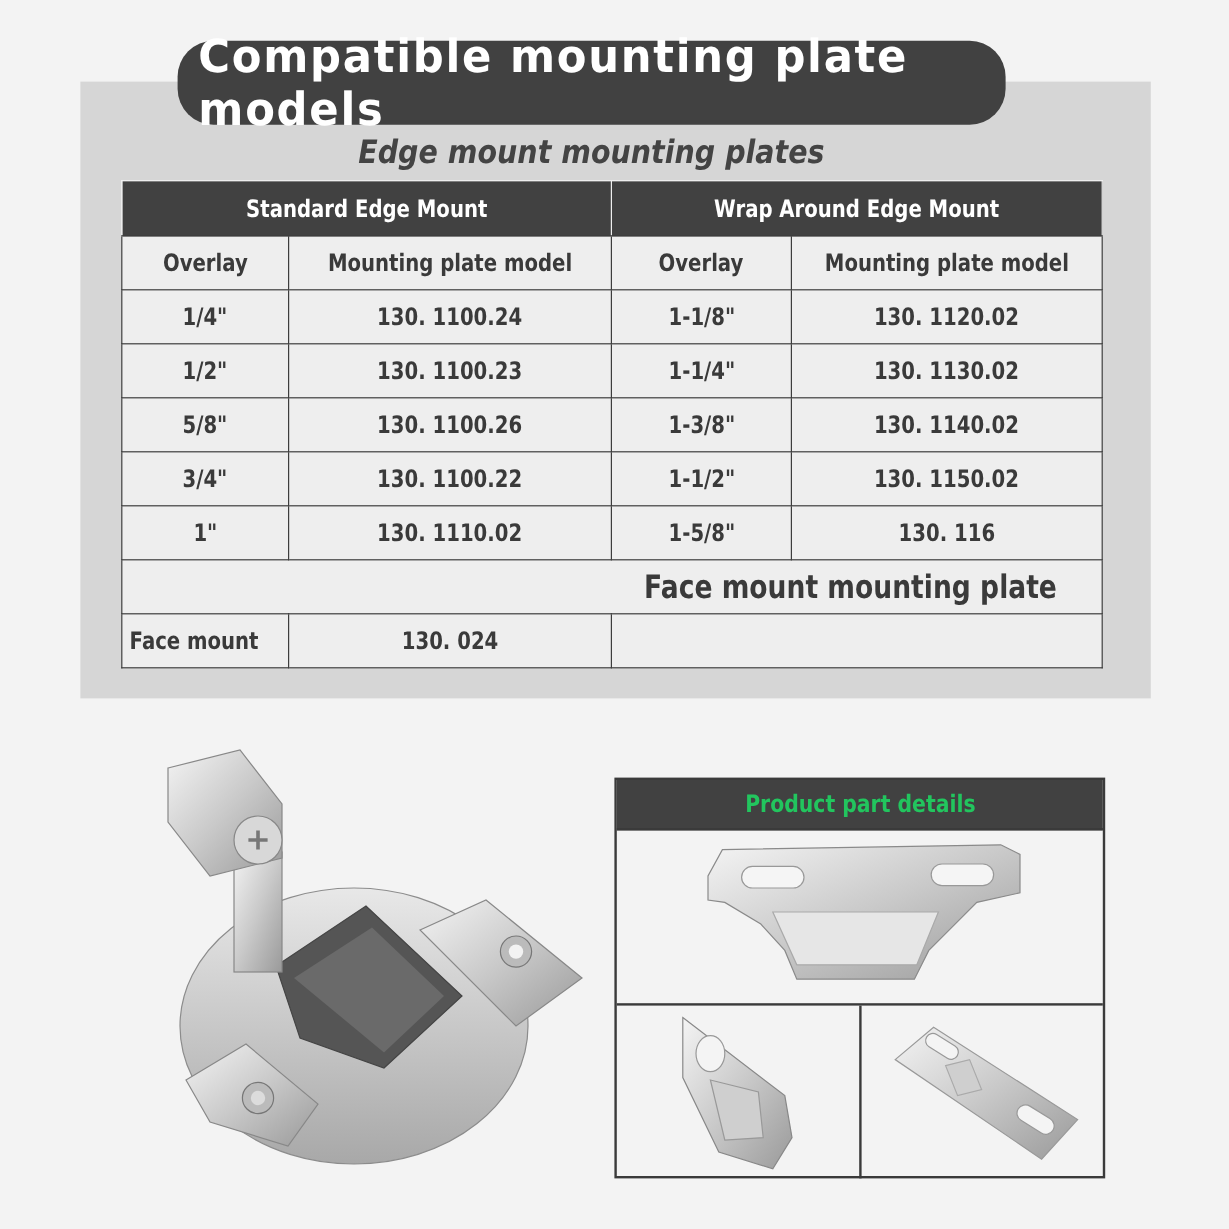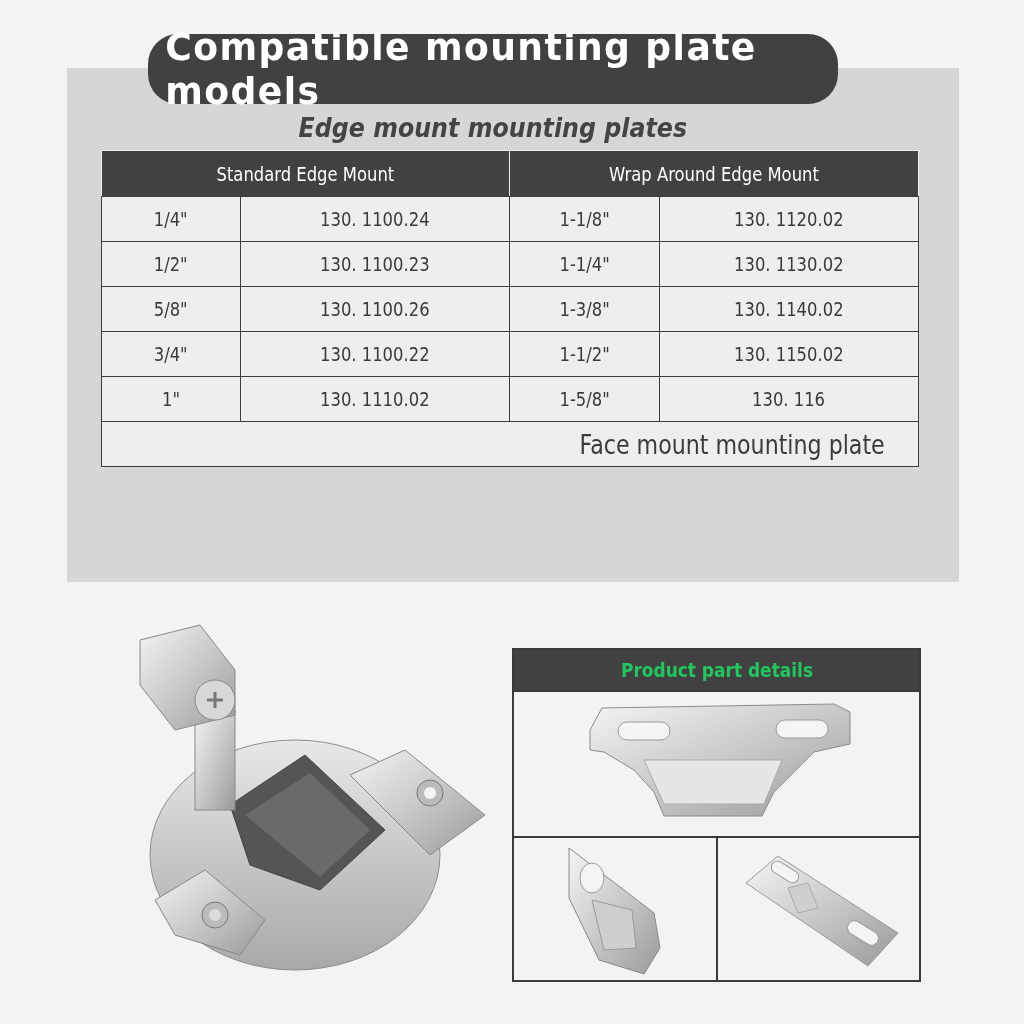--- a/index.html
+++ b/index.html
@@ -32,21 +32,21 @@
   .subtitle span { display: inline-block; transform: scaleX(0.88); }
 
   table.plates {
     position: absolute; left: 101px; top: 150px; width: 817px;
     border-collapse: collapse; table-layout: fixed;
     background: #eeeeee;
   }
   table.plates td, table.plates th {
     border: 1.5px solid #3d3d3d; text-align: center; vertical-align: middle;
     padding: 0; height: 44px;
-    font-weight: normal; color: #3a3a3a; font-size: 20px;
+    font-weight: bold; color: #3a3a3a; font-size: 20px;
     font-family: "DejaVu Sans", sans-serif;
   }
   table.plates .cond { display: inline-block; transform: scaleX(0.82); white-space: nowrap; }
   table.plates th.section-head {
     background: #414141; color: #ffffff; font-size: 20px; height: 45px;
     border-color: #eeeeee #eeeeee #3d3d3d #eeeeee;
   }
   table.plates tr.colhead td { font-size: 20px; }
   table.plates tr.face-title td {
     font-size: 27px; border-left: 1.5px solid #3d3d3d; border-right: 1.5px solid #3d3d3d; text-align: right;
@@ -92,20 +92,26 @@
     <col style="width:139px">
       <col style="width:269px">
       <col style="width:150px">
       <col style="width:259px">
   </colgroup>
   <tbody>
       <tr>
     <th class="section-head" colspan="2"><span class="cond">Standard Edge Mount</span></th>
     <th class="section-head" colspan="2"><span class="cond">Wrap Around Edge Mount</span></th>
   </tr>
+  <tr class="colhead">
+    <td><span class="cond">Overlay</span></td>
+    <td><span class="cond">Mounting plate model</span></td>
+    <td><span class="cond">Overlay</span></td>
+    <td><span class="cond">Mounting plate model</span></td>
+  </tr>
   <tr>
     <td><span class="cond">1/4"</span></td>
     <td><span class="cond">130. 1100.24</span></td>
     <td><span class="cond">1-1/8"</span></td>
     <td><span class="cond">130. 1120.02</span></td>
   </tr>
   <tr>
     <td><span class="cond">1/2"</span></td>
     <td><span class="cond">130. 1100.23</span></td>
     <td><span class="cond">1-1/4"</span></td>
@@ -124,20 +130,25 @@
     <td><span class="cond">130. 1150.02</span></td>
   </tr>
   <tr>
     <td><span class="cond">1"</span></td>
     <td><span class="cond">130. 1110.02</span></td>
     <td><span class="cond">1-5/8"</span></td>
     <td><span class="cond">130. 116</span></td>
   </tr>
   <tr class="face-title">
     <td colspan="4"><span class="cond">Face mount mounting plate</span></td>
+  </tr>
+  <tr class="face-row">
+    <td class="face-label"><span class="cond" style="transform-origin:left center">Face mount</span></td>
+    <td><span class="cond">130. 024</span></td>
+    <td colspan="2"><span></span></td>
   </tr>
 </tbody>
   </table>
 
 <div class="hinge">
   <svg width="370" height="370" viewBox="0 0 370 370">
     <defs>
       <linearGradient id="metal" x1="0" y1="0" x2="1" y2="1">
         <stop offset="0" stop-color="#f4f4f4"></stop>
         <stop offset="0.5" stop-color="#c9c9c9"></stop>

